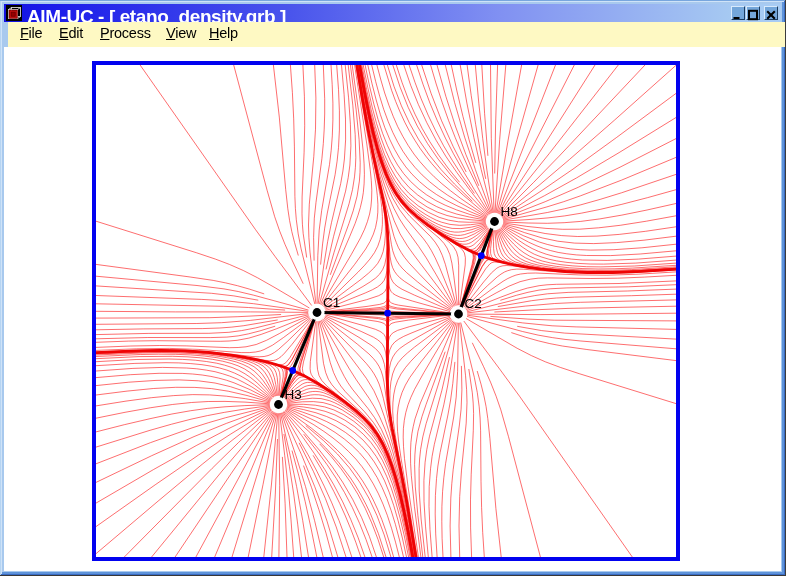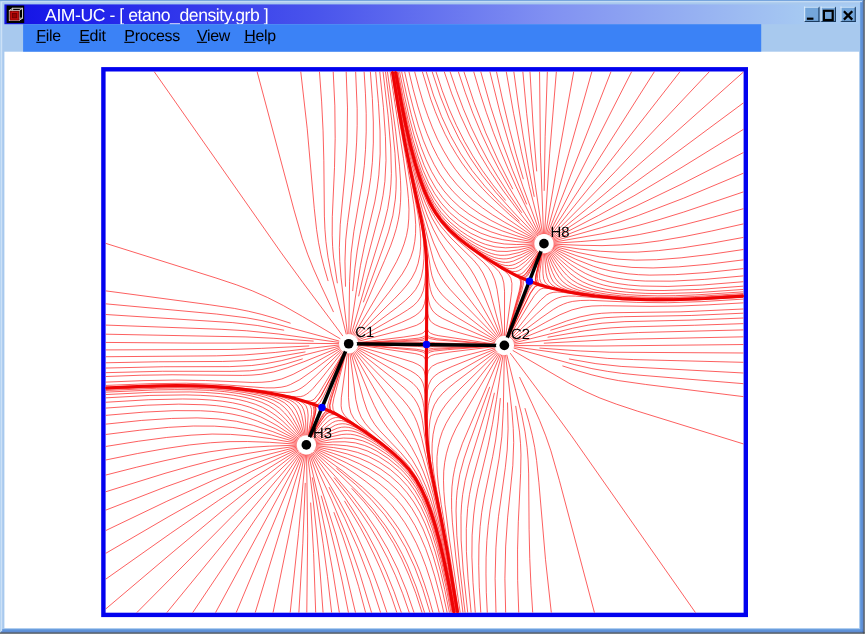--- a/index.html
+++ b/index.html
@@ -14,28 +14,28 @@
 #edgeB{position:absolute;left:0;bottom:0;width:786px;height:1px;background:#383838}
 #edgeR2{position:absolute;right:1px;top:1px;width:1px;height:574px;background:#3a6cc4}
 #edgeB2{position:absolute;left:1px;bottom:1px;width:784px;height:1px;background:#3a6cc4}
 #edgeR3{position:absolute;right:2px;top:2px;width:2px;height:572px;background:#5e93da}
 #edgeB3{position:absolute;left:2px;bottom:2px;width:782px;height:2px;background:#5e93da}
 #edgeT{position:absolute;left:0;top:0;width:786px;height:1px;background:#78a6de}
 
 #title{position:absolute;left:4px;top:4px;width:777px;height:18px;
  background:linear-gradient(90deg,#1212e2 0%,#1b1cea 6%,#4a55ec 37%,#8191f2 64%,#a6c9f2 93.5%,#a8ccf4 100%);}
 #icon{position:absolute;left:2px;top:1px;width:16px;height:16px;background:#000}
-#ttext{position:absolute;left:37px;top:2px;font-size:16px;font-weight:normal;color:#fff;letter-spacing:-0.4px;white-space:nowrap}
+#ttext{position:absolute;left:23px;top:2px;font-size:19px;font-weight:bold;color:#fff;letter-spacing:-0.4px;white-space:nowrap}
 .wbtn{position:absolute;top:2px;width:14px;height:14px;background:#74a6da;
  border-top:1px solid #d8eafc;border-left:1px solid #d8eafc;
  border-right:1px solid #1c3c60;border-bottom:1px solid #1c3c60;
  box-sizing:border-box;}
 #bmin{right:36px}#bmax{right:21px}#bclose{right:3px}
 
-#menu{position:absolute;left:21px;top:22px;width:671px;height:25px;background:#3b82f6;color:#000;font-size:14.5px;letter-spacing:-0.25px}
+#menu{position:absolute;left:8px;top:22px;width:777px;height:25px;background:#fef9c3;color:#000;font-size:14.5px;letter-spacing:-0.25px}
 #menu span{position:absolute;top:3px}
 #menu u{text-decoration:underline}
 
 #client{position:absolute;left:4px;top:47px;width:777px;height:524px;background:#fff}
 
 #box{position:absolute;left:92px;top:61px;width:580px;height:492px;border:4px solid #0202ef;background:#fff}
 </style></head>
 <body>
 <div id="win">
  <div id="frame">

